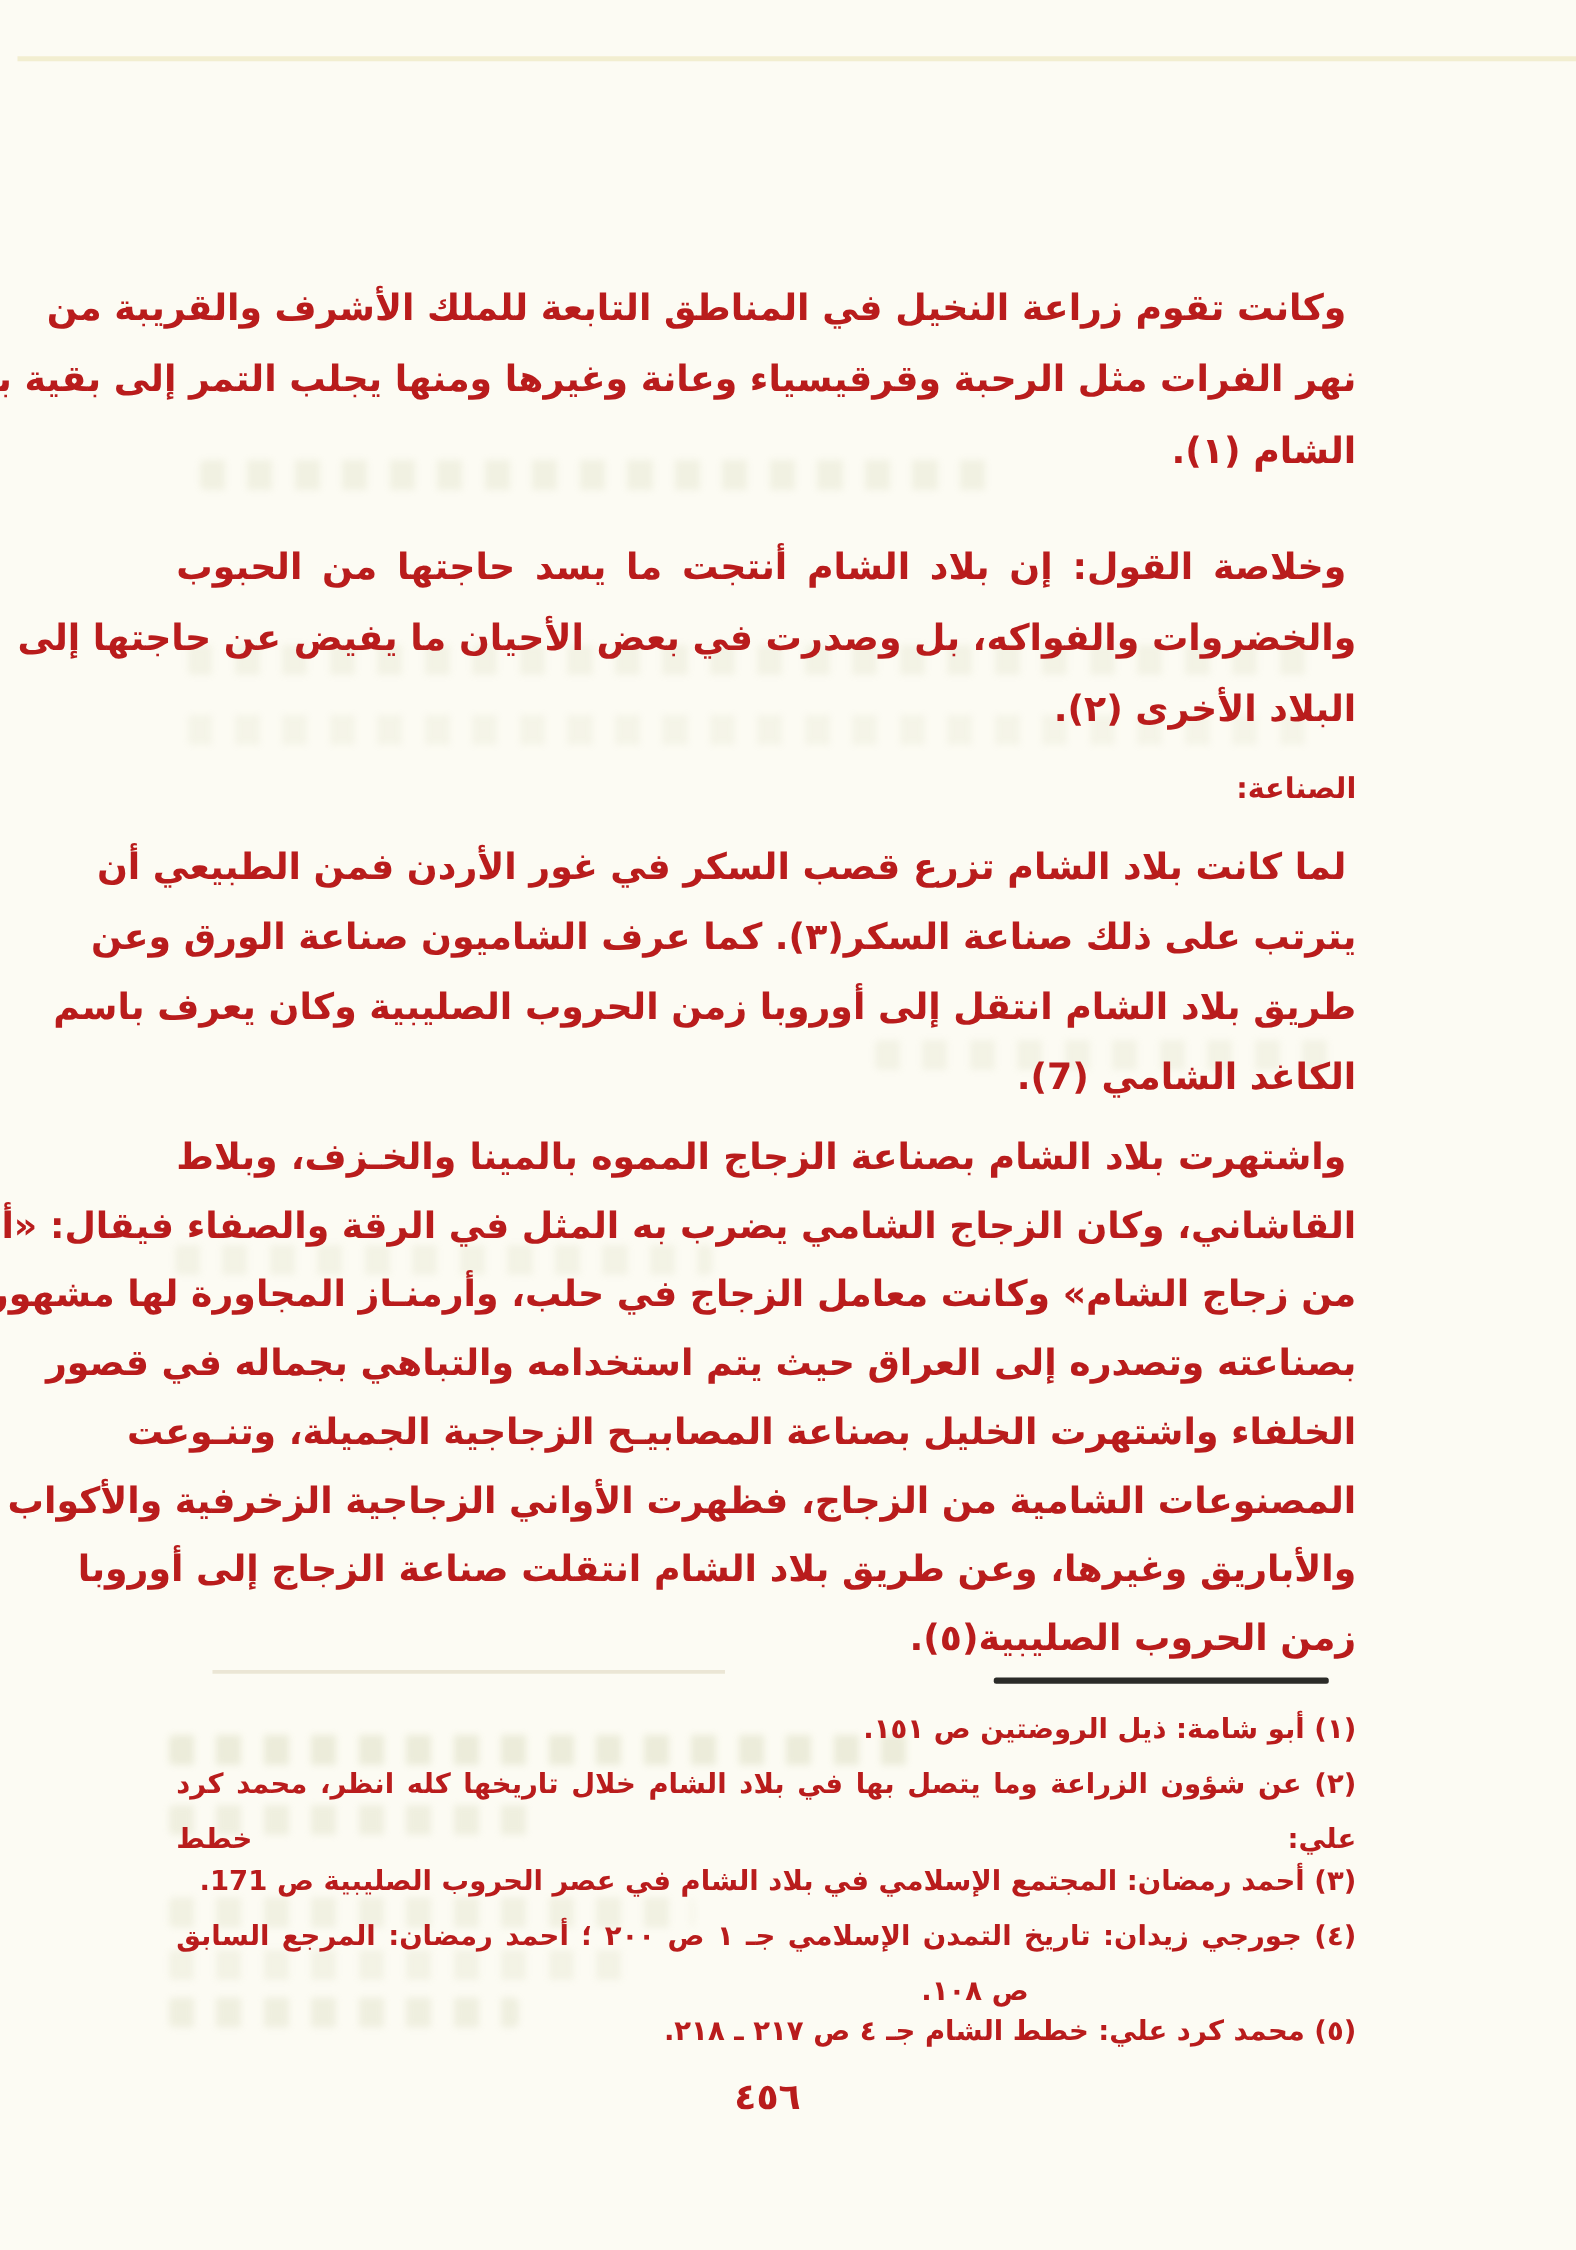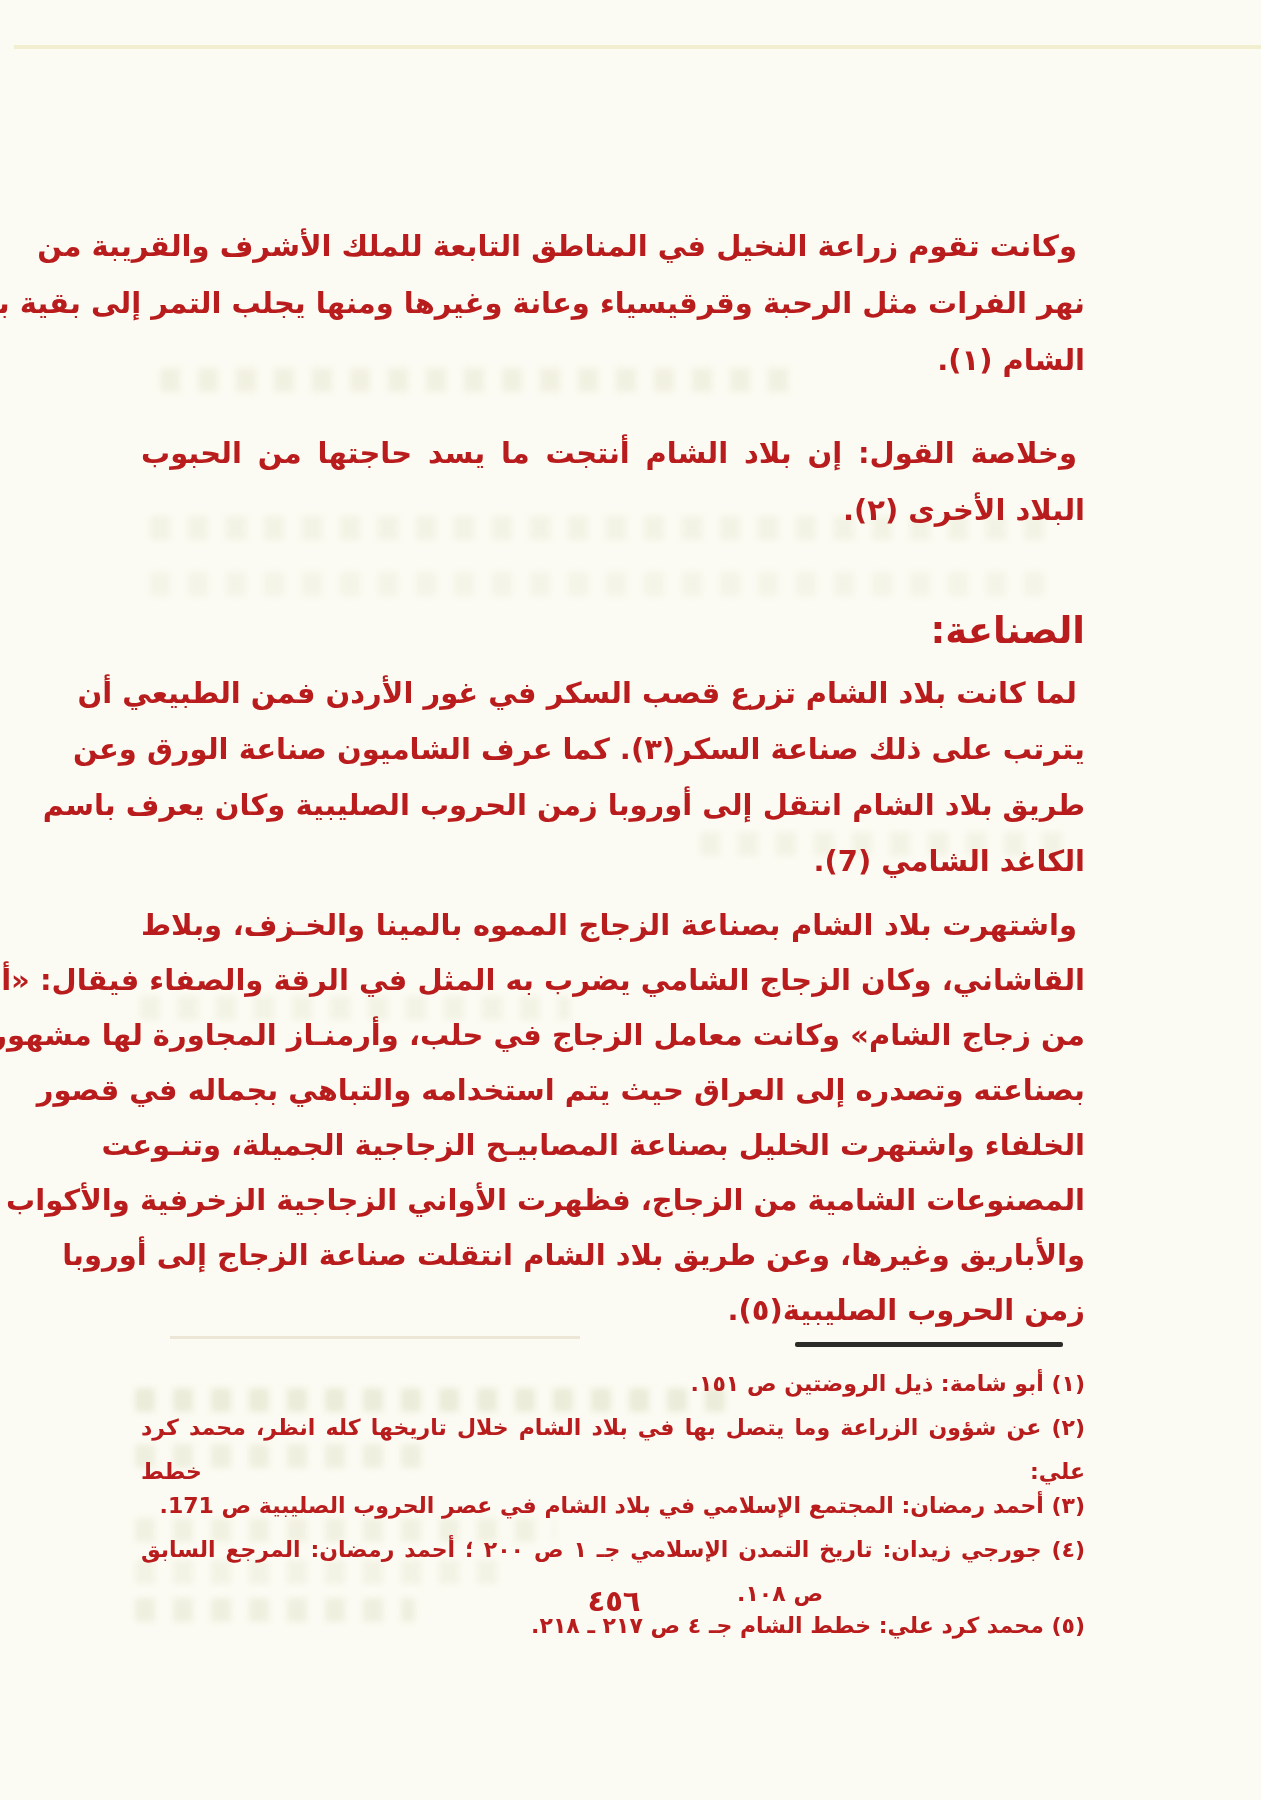--- a/index.html
+++ b/index.html
@@ -16,41 +16,41 @@
   .para{ position:absolute; right:176px; width:944px; font-size:29px; font-weight:bold; }
   .bl{ text-align:justify; text-align-last:justify; white-space:nowrap; overflow:visible; }
   .bl.last{ text-align-last:right; }
   .bl.first{ padding-right:8px; }
   #p1 .bl,#p2 .bl{ height:57px; line-height:57px; }
   #p3 .bl{ height:56px; line-height:56px; }
   #p4 .bl{ height:55px; line-height:55px; }
   #p1{ top:218px; } #p2{ top:425px; } #p3{ top:665px; } #p4{ top:898px; }
   .heading{
     position:absolute; top:607px; right:176px; width:944px;
-    font-size:37px; font-weight:bold; height:48px; line-height:48px; text-align:right;
+    font-size:23px; font-weight:bold; height:48px; line-height:48px; text-align:right;
   }
   .sep-main{
     position:absolute; top:1342px; right:198px; width:268px; height:5px;
     background:#2b2b28; border-radius:2px;
   }
   .sep-faint{
     position:absolute; top:1336px; left:170px; width:410px; height:3px;
     background:#ddd6bb; opacity:.55;
   }
   .fn{
     position:absolute; right:176px; width:944px;
     font-size:22px; font-weight:bold; height:44px; line-height:44px;
     text-align:right; text-align-last:right;
   }
   .fn.just{ text-align:justify; text-align-last:justify; }
   #f1{ top:1362px; } #f2a{ top:1406px; } #f2b{ top:1450px; padding-right:58px; width:886px; }
   #f3{ top:1484px; } #f4a{ top:1528px; } #f4b{ top:1572px; padding-right:262px; width:682px; }
   #f5{ top:1604px; }
   .pageno{
-    position:absolute; top:1584px; left:0; width:1228px; text-align:center;
+    position:absolute; top:1660px; left:0; width:1228px; text-align:center;
     font-size:29px; font-weight:bold; letter-spacing:2px;
   }
   .bleed{
     position:absolute; height:24px; border-radius:4px; filter:blur(3px);
     background:repeating-linear-gradient(90deg, rgba(186,190,140,.55) 0 20px, rgba(186,190,140,0) 20px 38px);
   }
 </style>
 </head>
 <body>
 
@@ -70,20 +70,21 @@
   <div class="bleed" style="top:1598px;left:135px;width:280px;opacity:.35"></div>
 
   <div class="para" id="p1">
     <div class="bl first">وكانت تقوم زراعة النخيل في المناطق التابعة للملك الأشرف والقريبة من</div>
     <div class="bl">نهر الفرات مثل الرحبة وقرقيسياء وعانة وغيرها ومنها يجلب التمر إلى بقية بلدان</div>
     <div class="bl last">الشام (١).</div>
   </div>
 
   <div class="para" id="p2">
     <div class="bl first">وخلاصة القول: إن بلاد الشام أنتجت ما يسد حاجتها من الحبوب</div>
+    <div class="bl">والخضروات والفواكه، بل وصدرت في بعض الأحيان ما يفيض عن حاجتها إلى</div>
     <div class="bl last">البلاد الأخرى (٢).</div>
   </div>
 
   <div class="heading">الصناعة:</div>
 
   <div class="para" id="p3">
     <div class="bl first">لما كانت بلاد الشام تزرع قصب السكر في غور الأردن فمن الطبيعي أن</div>
     <div class="bl">يترتب على ذلك صناعة السكر(٣). كما عرف الشاميون صناعة الورق وعن</div>
     <div class="bl">طريق بلاد الشام انتقل إلى أوروبا زمن الحروب الصليبية وكان يعرف باسم</div>
     <div class="bl last">الكاغد الشامي (7).</div>

